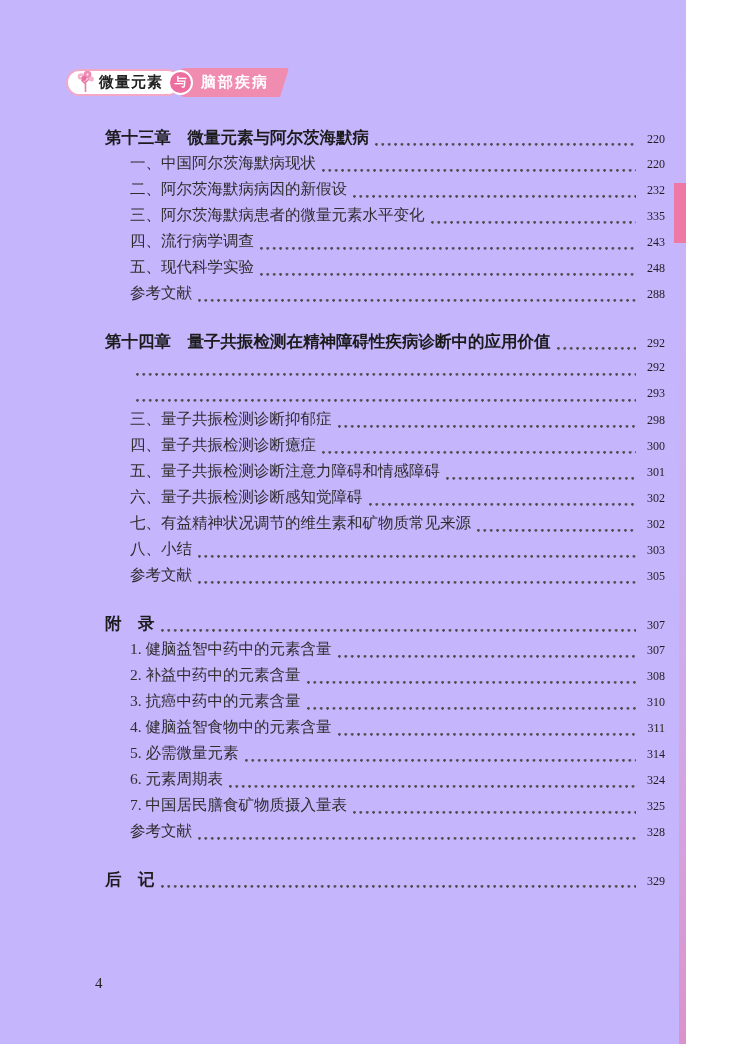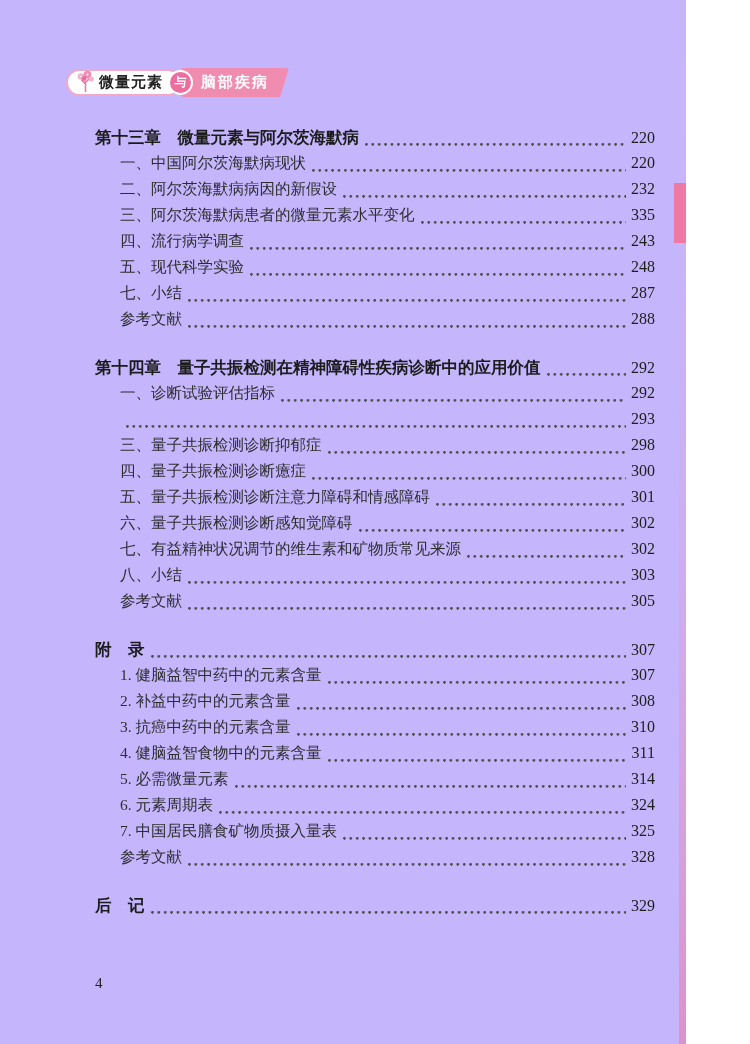--- a/index.html
+++ b/index.html
@@ -31,21 +31,21 @@
   .brand-ribbon{
     position:relative; z-index:0; height:29px; display:flex; align-items:center;
     background:#f18cb1; color:#ffffff; padding:0 20px 0 20px;
     font-family:Liberation Mono, monospace; font-weight:bold;
     font-size:15px; letter-spacing:2px;
     clip-path:polygon(0 0, 100% 0, calc(100% - 9px) 100%, 0 100%);
     border-radius:3px;
   }
   
   .toc{
-    position:absolute; left:95px; top:124px; width:560px;
+    position:absolute; left:105px; top:124px; width:560px;
   }
   .toc-section{ margin:0 0 22px 0; }
   .row{
     display:flex; align-items:baseline; height:26px; line-height:26px;
     white-space:nowrap;
   }
   .heading-row{
     font-family:"Liberation Sans","DejaVu Sans",sans-serif; font-weight:bold;
     font-size:16.5px; color:#1c1c1c;
   }
@@ -53,21 +53,21 @@
     padding-left:25px; font-size:15.5px; color:#2e2e2e;
   }
   .leader{
     flex:1 1 auto; align-self:flex-end; height:20px; margin:0 3px 0 6px;
     background-image:radial-gradient(circle at 1.4px 1.4px, #4d4d4d 1.15px, rgba(0,0,0,0) 1.5px);
     background-size:6.4px 3px; background-repeat:repeat-x;
     background-position:0 13px;
   }
   .pagenum{
     font-family:"Liberation Serif","DejaVu Serif",serif; font-weight:normal;
-    font-size:16px; color:#1e1e1e; text-align:right; min-width:26px;
+    font-size:12px; color:#1e1e1e; text-align:right; min-width:26px;
   }
   
   .folio{
     position:absolute; left:95px; bottom:52px; font-size:15px; color:#222;
     font-family:"Liberation Serif","DejaVu Serif",serif;
   }
   .edge-gradient{
     position:absolute; right:0; top:0; width:7px; height:1044px;
     background:linear-gradient(180deg,
       rgba(244,169,201,0.05) 0%, rgba(244,169,201,0.10) 25%,
@@ -139,43 +139,37 @@
     <span class="pagenum">243</span>
   </div>
 
   <div class="row item-row">
     <span class="i-label">五、现代科学实验</span>
     <span class="leader"></span>
     <span class="pagenum">248</span>
   </div>
 
 
-  <div class="row item-row">
-    <span class="i-label">七、小结</span>
-    <span class="leader"></span>
-    <span class="pagenum">287</span>
-  </div>
 
   <div class="row item-row">
     <span class="i-label">参考文献</span>
     <span class="leader"></span>
     <span class="pagenum">288</span>
   </div>
 </div>
   </section>
 
   <section class="toc-section">
     <div class="row heading-row">
       <span class="h-label">第十四章　量子共振检测在精神障碍性疾病诊断中的应用价值</span>
       <span class="leader"></span>
       <span class="pagenum">292</span>
     </div>
     <div class="items">
   <div class="row item-row">
-    <span class="i-label">一、诊断试验评估指标</span>
     <span class="leader"></span>
     <span class="pagenum">292</span>
   </div>
 
   <div class="row item-row">
     <span class="leader"></span>
     <span class="pagenum">293</span>
   </div>
 
   <div class="row item-row">

